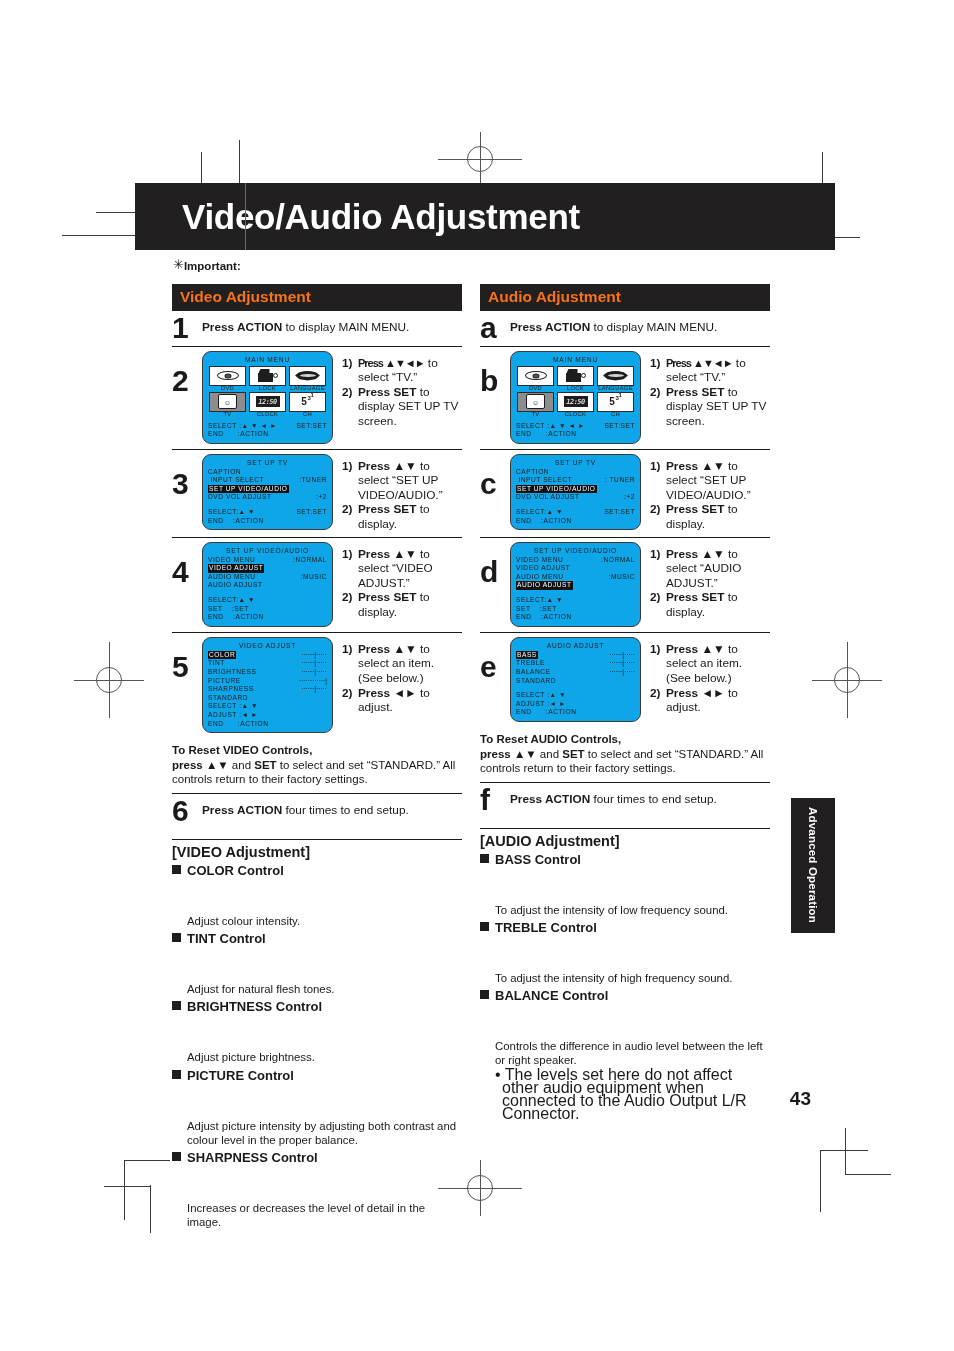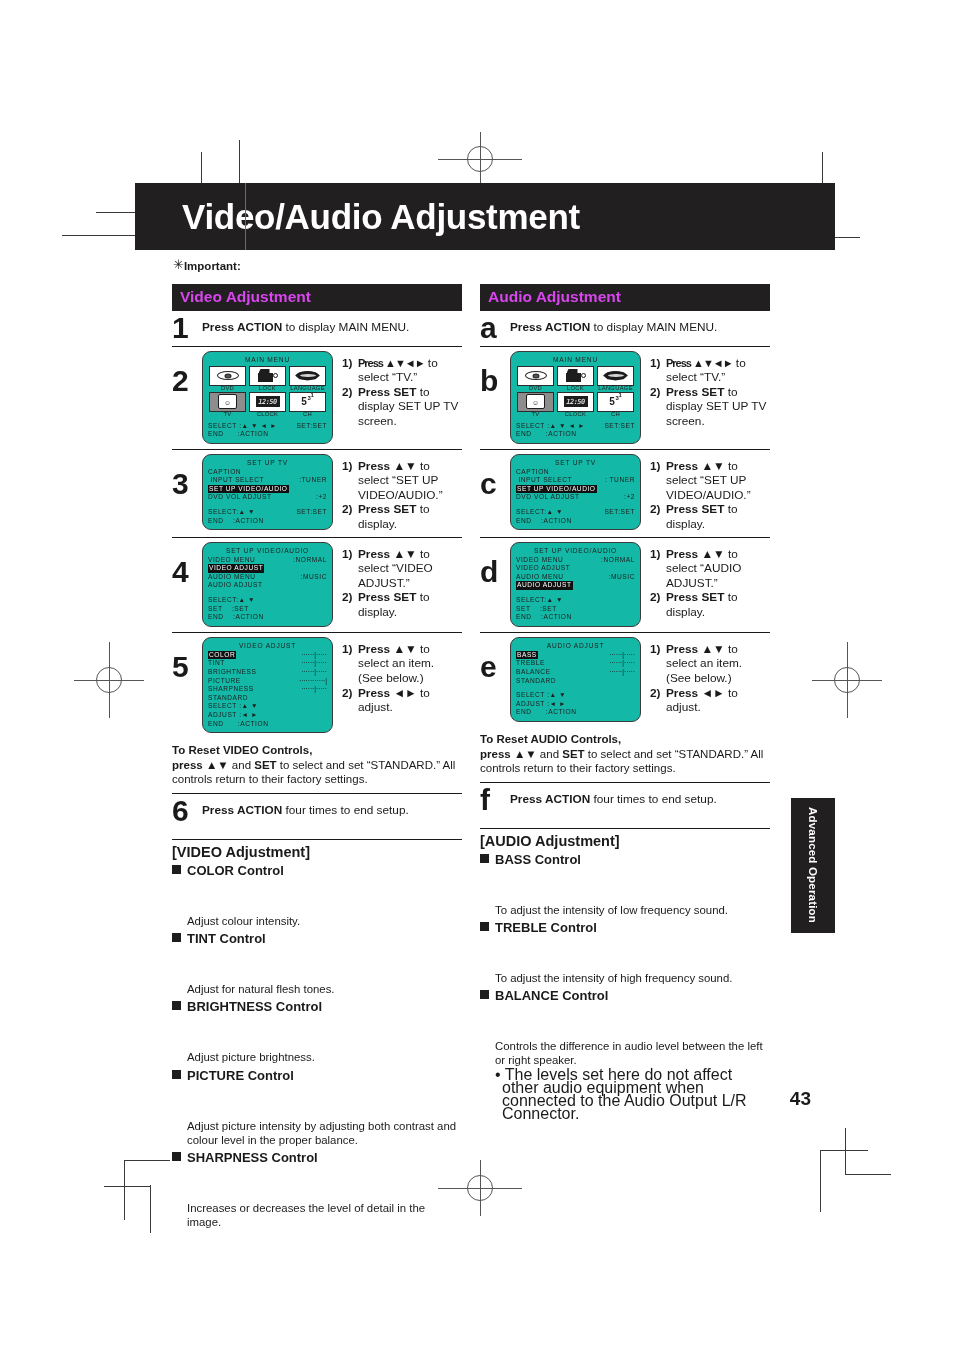--- a/index.html
+++ b/index.html
@@ -50,21 +50,21 @@
   }
   .important .star { font-size:13px; line-height:12px; }
   .important .lbl { font-weight:bold; white-space:nowrap; }
   .important .txt { margin-left:11px; }
 
   
   .cols { display:flex; margin-top:10px; padding-left:37px; gap:18px; }
   .col { width:290px; }
 
   .sechead {
-    background:#221f20; color:#d946ef;
+    background:#221f20; color:#f97316;
     font-size:15.5px; font-weight:bold;
     padding:4px 0 5px 8px;
   }
 
   
   .rule { border-top:1.6px solid #1a1a1a; }
 
   .step { display:flex; align-items:flex-start; padding:3px 0 4px 0; }
   .stepnum {
     font-size:30px; font-weight:bold; line-height:28px;
@@ -73,21 +73,21 @@
   }
   .stepnum.letter { font-size:30px; }
   .steptext { font-size:11.8px; line-height:15px; padding-top:6px; }
   .steptext b { font-weight:bold; }
 
   .steprow { display:flex; align-items:flex-start; padding:4px 0 5px 0; }
   .steprow .stepnum { padding-top:16px; }
 
   
   .osd {
-    background:#14b8a6;
+    background:#0ea5e9;
     border:1.3px solid #3b3b3b;
     border-radius:9px;
     width:131px;
     padding:4px 5px 4px 5px;
     font-family:"Liberation Sans", sans-serif;
     color:#1d1d1d;
     flex:0 0 auto;
   }
   .osd .t { text-align:center; font-size:6.6px; letter-spacing:0.8px; margin-bottom:2px; }
   .osd .ln { font-size:6.6px; letter-spacing:0.55px; line-height:8.6px; white-space:pre; }

